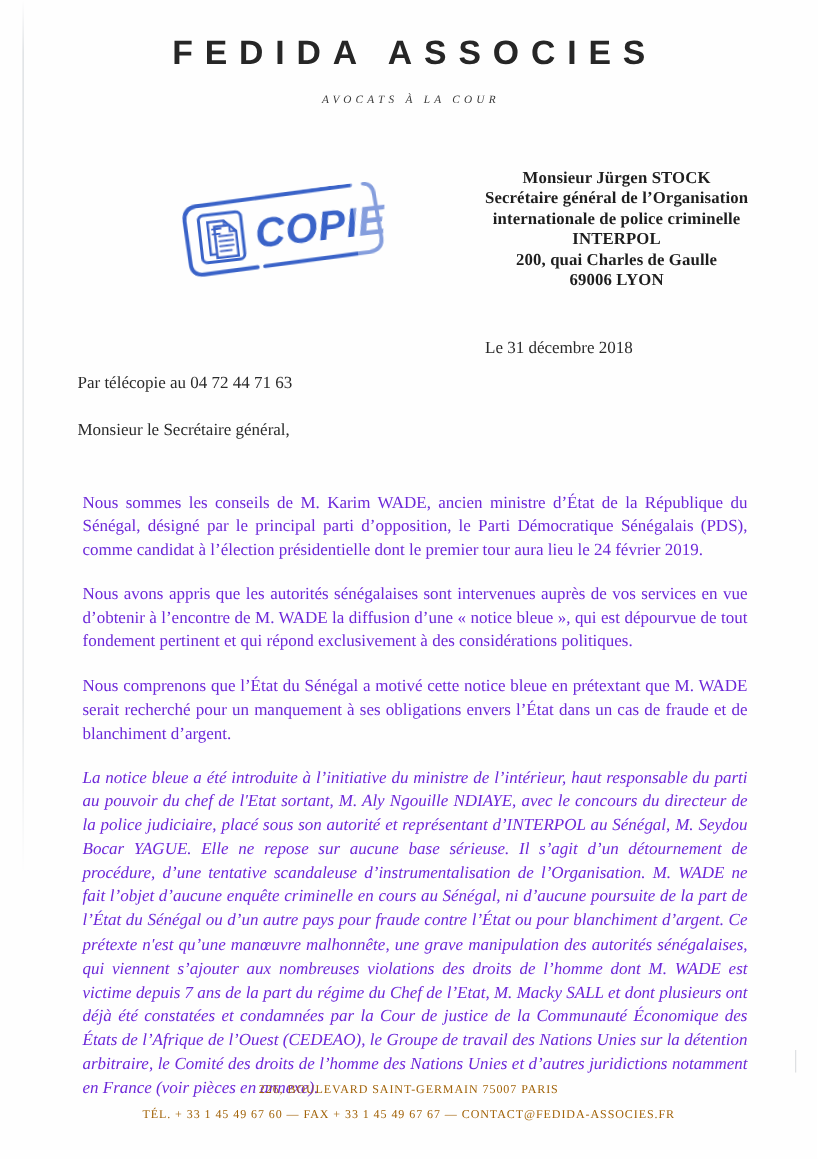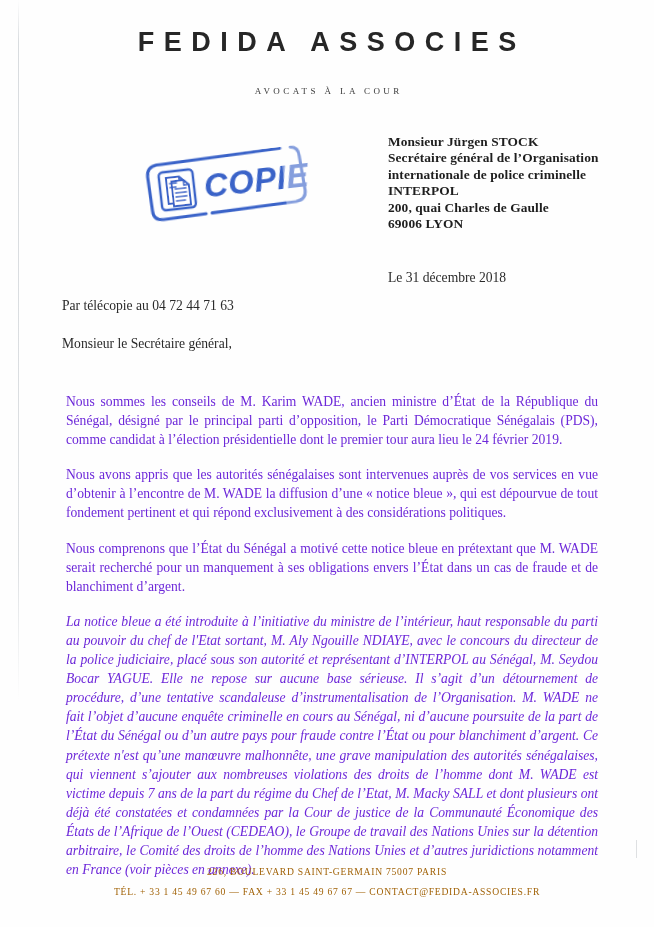--- a/index.html
+++ b/index.html
@@ -49,38 +49,39 @@
     letter-spacing: 9.5px;
     color: #262626;
     margin: 0;
     text-indent: 9.5px;
   }
   .firm-subtitle {
     font-family: "Liberation Serif", serif;
     font-size: 9px;
     letter-spacing: 3.4px;
     color: #3a3a3a;
-    margin-top: 28px;
+    margin-top: 16px;
     text-indent: 3.4px;
     font-variant: small-caps;
     text-transform: uppercase;
+    font-style: italic;
   }
 
   
   .recipient {
     position: absolute;
     top: 134px;
     left: 388px;
     font-size: 13.4px;
     line-height: 16.4px;
     font-weight: bold;
     color: #1e1e1e;
     letter-spacing: 0.1px;
   }
-  .recipient div { white-space: nowrap; }
+  .recipient div { white-space: nowrap; text-align: center; }
 
   
   .stamp {
     position: absolute;
     left: 139px;
     top: 163px;
     width: 168px;
     height: 62px;
     transform: rotate(-6.5deg);
     transform-origin: left top;

